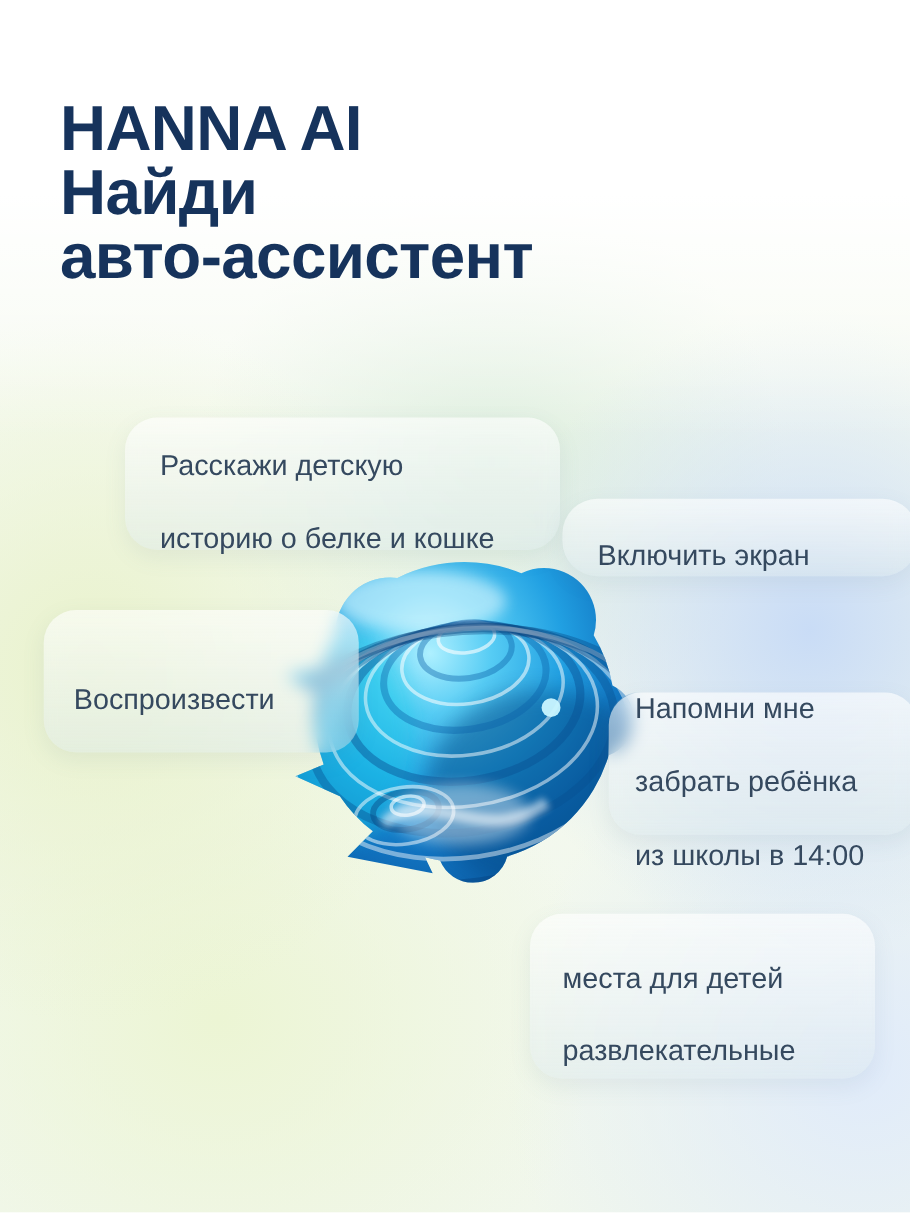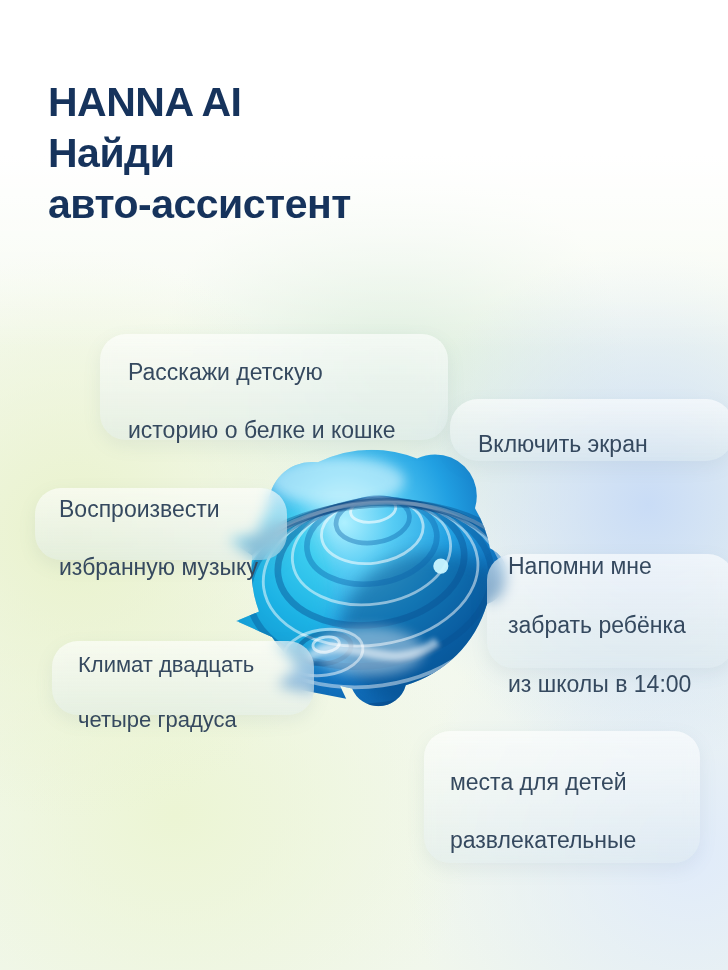--- a/index.html
+++ b/index.html
@@ -10,35 +10,35 @@
       linear-gradient(180deg,#ffffff 0%,#ffffff 16%,rgba(255,255,255,0) 36%),
       radial-gradient(55% 42% at 10% 55%, #e9f2cc 0%, rgba(233,242,204,0) 70%),
       radial-gradient(60% 40% at 24% 84%, #ecf5d4 0%, rgba(236,245,212,0) 70%),
       radial-gradient(50% 38% at 89% 52%, #c9dcf6 0%, rgba(201,220,246,0) 70%),
       radial-gradient(55% 42% at 95% 88%, #e0ebfa 0%, rgba(224,235,250,0) 72%),
       radial-gradient(46% 32% at 54% 38%, #ddeede 0%, rgba(221,238,222,0) 70%),
       linear-gradient(180deg,#f7fbf2 0%, #f1f7ec 100%);
   }
   .title{
     position:absolute;left:48px;top:77px;z-index:3;
-    color:#16335c;font-weight:700;font-size:41px;line-height:51px;letter-spacing:-0.5px;
+    color:#16335c;font-weight:700;font-size:51px;line-height:51px;letter-spacing:-0.5px;
     white-space:nowrap;
   }
   .bubble{
     position:absolute;z-index:3;display:flex;flex-direction:column;justify-content:center;
     background:linear-gradient(180deg, rgba(255,255,255,0.60), rgba(219,232,236,0.42));
     border-radius:26px;
     -webkit-backdrop-filter:blur(7px) saturate(.95);backdrop-filter:blur(7px) saturate(.95);
     box-shadow:0 6px 18px rgba(100,130,150,0.10);
     color:#35495f;font-size:23px;line-height:30px;
   }
   .bubble .ln{white-space:nowrap;margin-top:28px;}
   .b1{left:100px;top:334px;width:320px;height:106px;padding-left:28px;}
   .b2{left:450px;top:399px;width:256px;height:62px;padding-left:28px;border-radius:28px;}
-  .b3{left:35px;top:488px;width:228px;height:72px;padding-left:24px;}
+  .b3{left:35px;top:488px;width:228px;height:114px;padding-left:24px;}
   .b4{left:487px;top:554px;width:226px;height:114px;padding-left:21px;line-height:31px;}
   .b5{left:52px;top:641px;width:236px;height:74px;padding-left:26px;font-size:22px;line-height:27px;}
   .b6{left:120px;top:754px;width:247px;height:64px;padding-left:28px;border-radius:28px;}
   .b7{left:424px;top:731px;width:250px;height:132px;padding-left:26px;}
   .orb{position:absolute;left:224px;top:426px;width:286px;height:284px;z-index:2;}
   .orb svg{display:block;width:100%;height:100%;}
 </style>
 </head>
 <body>
 
@@ -113,33 +113,28 @@
     <div class="ln">Расскажи детскую</div>
     <div class="ln">историю о белке и кошке</div>
   </div>
 
   <div class="bubble b2">
     <div class="ln">Включить экран</div>
   </div>
 
   <div class="bubble b3">
     <div class="ln">Воспроизвести</div>
-    <div class="ln">избранную музыку</div>
   </div>
 
   <div class="bubble b4">
     <div class="ln">Напомни мне</div>
     <div class="ln">забрать ребёнка</div>
     <div class="ln">из школы в 14:00</div>
   </div>
 
-  <div class="bubble b5">
-    <div class="ln">Климат двадцать</div>
-    <div class="ln">четыре градуса</div>
-  </div>
 
 
   <div class="bubble b7">
     <div class="ln">места для детей</div>
     <div class="ln">развлекательные</div>
   </div>
 
 </div>
 
 </body></html>

